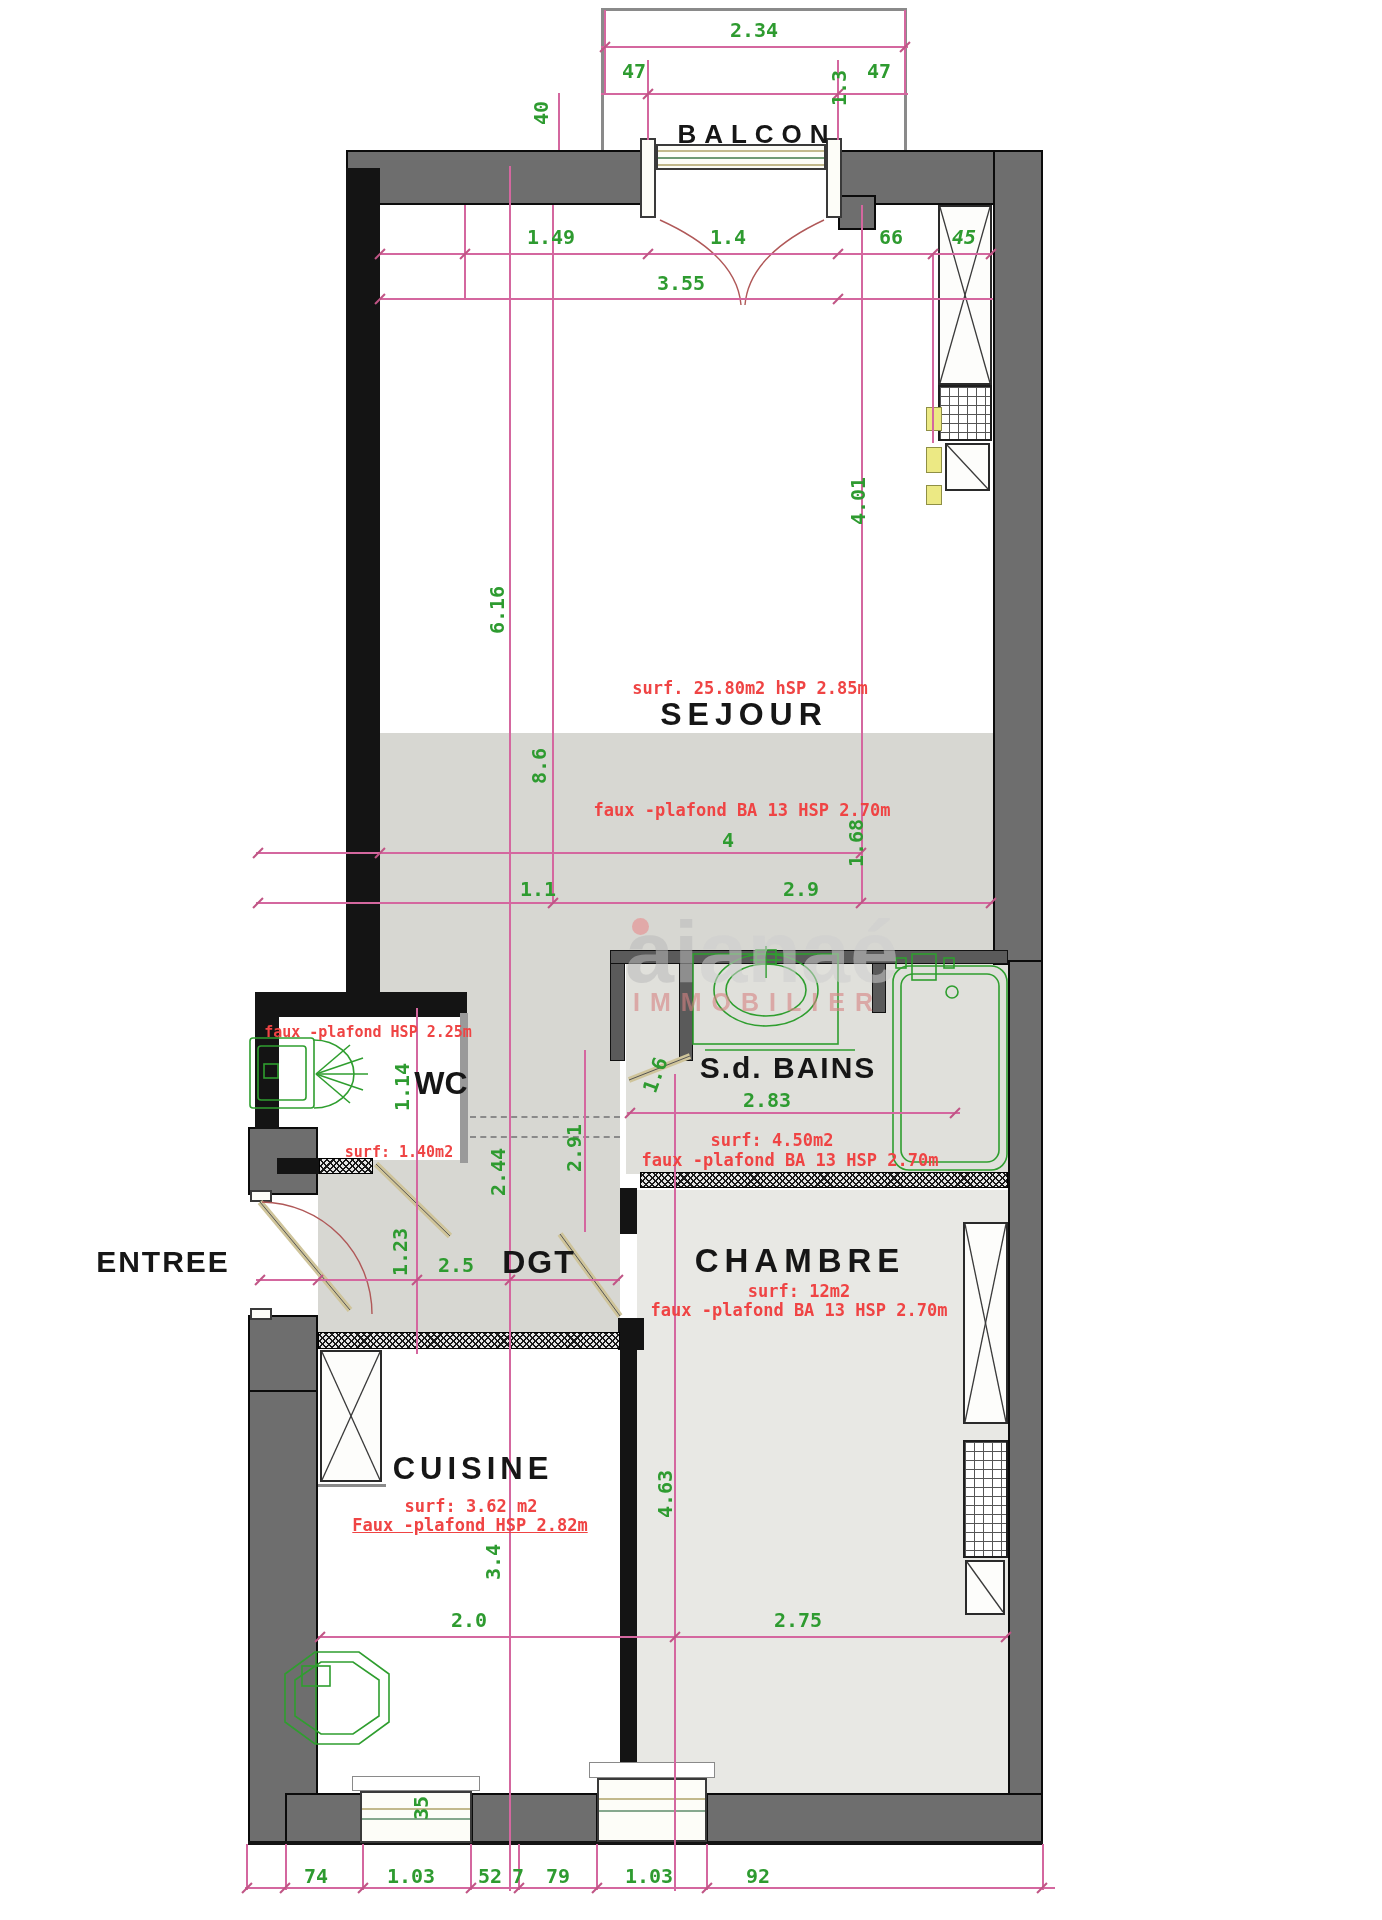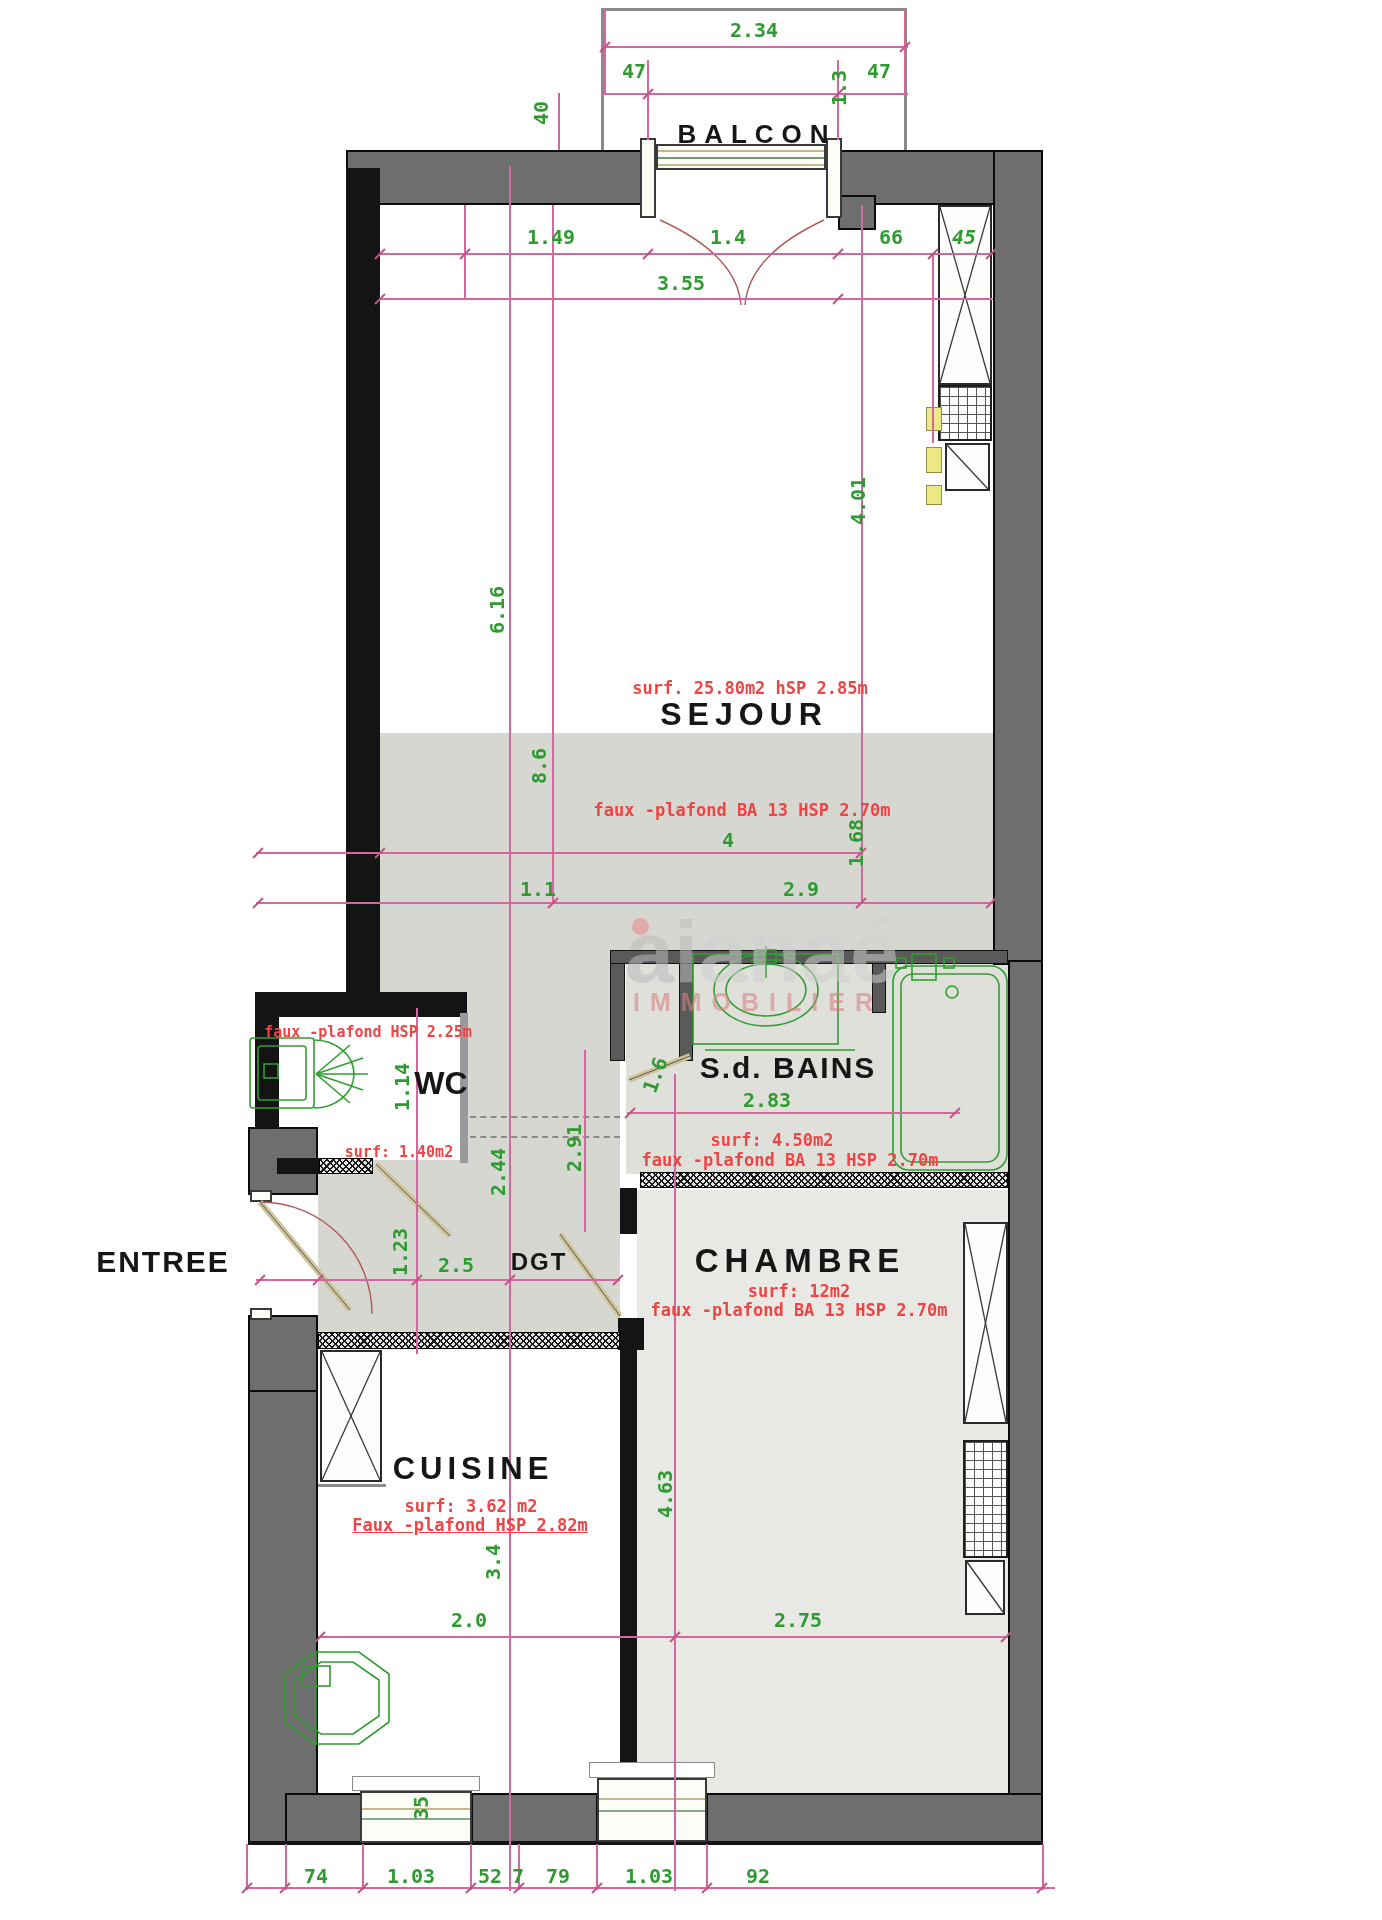--- a/index.html
+++ b/index.html
@@ -301,21 +301,21 @@
   <div class="ann" style="left:750px;top:688px;">surf. 25.80m2  hSP 2.85m</div>
   <div class="lbl" style="left:744px;top:714px;font-size:32px;letter-spacing:6px;">SEJOUR</div>
   <div class="ann" style="left:742px;top:810px;">faux -plafond BA 13 HSP 2.70m</div>
   <div class="ann" style="left:368px;top:1032px;font-size:15px;">faux -plafond HSP 2.25m</div>
   <div class="lbl" style="left:441px;top:1083px;font-size:32px;">WC</div>
   <div class="ann" style="left:399px;top:1152px;font-size:15px;">surf: 1.40m2</div>
   <div class="lbl" style="left:788px;top:1068px;font-size:30px;letter-spacing:2px;">S.d. BAINS</div>
   <div class="ann" style="left:772px;top:1140px;">surf: 4.50m2</div>
   <div class="ann" style="left:790px;top:1160px;">faux -plafond BA 13 HSP 2.70m</div>
   <div class="lbl" style="left:163px;top:1262px;font-size:30px;letter-spacing:2px;">ENTREE</div>
-  <div class="lbl" style="left:539px;top:1262px;font-size:24px;letter-spacing:2px;">DGT</div>
+  <div class="lbl" style="left:539px;top:1262px;font-size:32px;letter-spacing:2px;">DGT</div>
   <div class="lbl" style="left:800px;top:1261px;font-size:33px;letter-spacing:6px;">CHAMBRE</div>
   <div class="ann" style="left:799px;top:1291px;">surf: 12m2</div>
   <div class="ann" style="left:799px;top:1310px;">faux -plafond BA 13 HSP 2.70m</div>
   <div class="lbl" style="left:473px;top:1469px;font-size:31px;letter-spacing:5px;">CUISINE</div>
   <div class="ann" style="left:471px;top:1506px;">surf: 3.62 m2</div>
   <div class="ann" style="left:470px;top:1525px;text-decoration:underline;">Faux -plafond HSP 2.82m</div>
 
 </div>
 
 </body></html>

